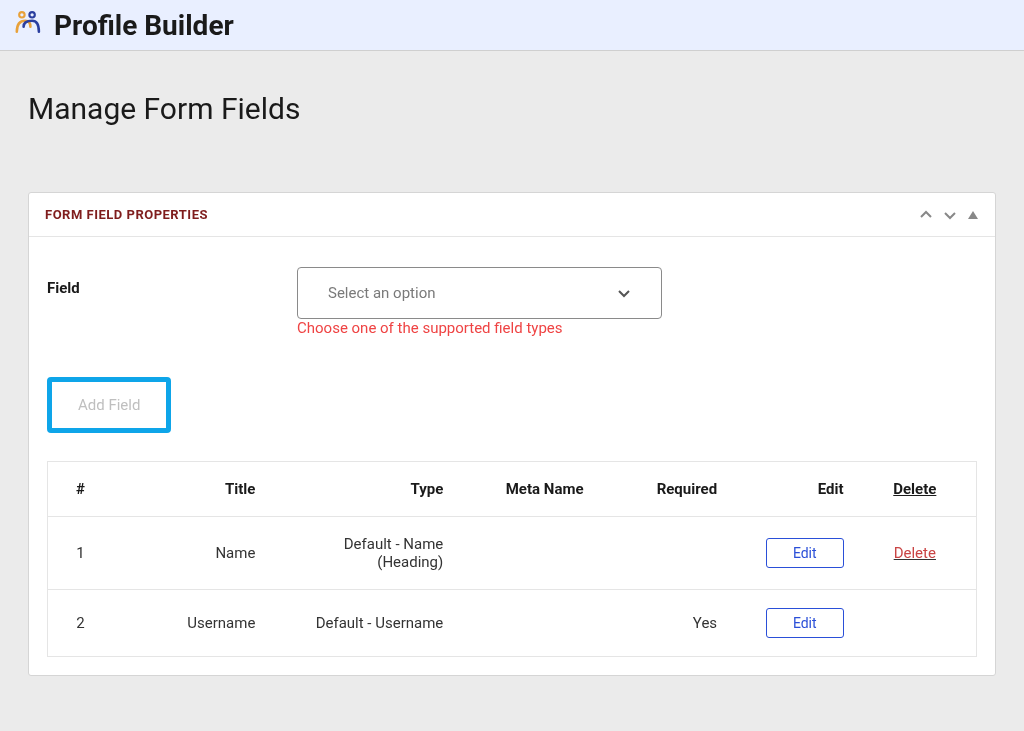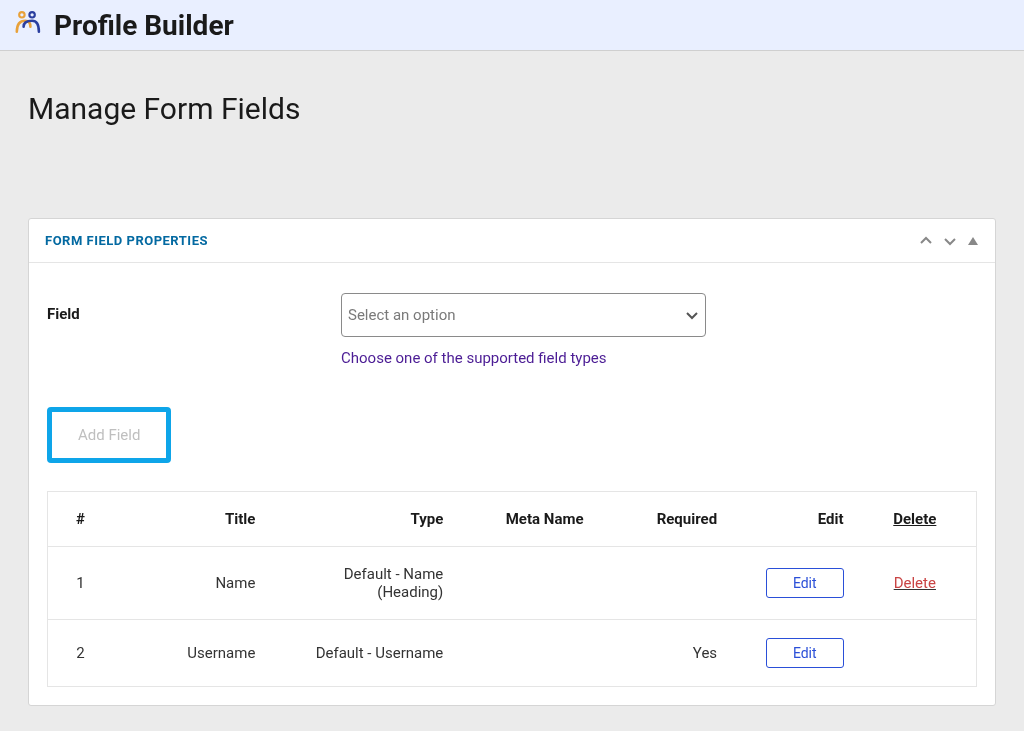--- a/index.html
+++ b/index.html
@@ -31,92 +31,90 @@
       font-weight: 700;
       color: #1a1a1a;
     }
     .content {
       padding: 40px 28px 0 28px;
     }
     .page-title {
       font-size: 30px;
       font-weight: 400;
       color: #1a1a1a;
-      margin-bottom: 92px;
+      margin-bottom: 66px;
     }
     .panel {
       background: #fff;
       border: 1px solid #d5d5d5;
       border-radius: 3px;
     }
     .panel-header {
       padding: 14px 16px;
       border-bottom: 1px solid #e5e5e5;
       display: flex;
       align-items: center;
       justify-content: space-between;
     }
     .panel-header-title {
       font-size: 13px;
       font-weight: 700;
       letter-spacing: 0.5px;
-      color: #0369a1;
+      color: #7f1d1d;
       text-transform: uppercase;
     }
     .panel-controls {
       display: flex;
       align-items: center;
       gap: 10px;
     }
     .panel-controls svg {
       color: #888;
       cursor: pointer;
     }
     .panel-body {
       padding: 30px 18px 18px 18px;
     }
     .field-row {
       display: flex;
       align-items: flex-start;
       margin-bottom: 40px;
-      gap: 44px;
     }
     .field-label {
       width: 250px;
       padding-top: 12px;
       font-size: 15px;
       font-weight: 700;
       color: #1a1a1a;
     }
     .field-control {
       flex: 1;
     }
     .select-box {
       width: 365px;
-      height: 44px;
+      height: 52px;
       border: 1px solid #8a8a8a;
       border-radius: 4px;
       background: #fff;
       display: flex;
       align-items: center;
       justify-content: space-between;
-      padding: 0 6px;
+      padding: 0 30px;
       cursor: pointer;
     }
     .select-placeholder {
       color: #7a7a7a;
       font-size: 15px;
     }
     .select-chevron {
       color: #555;
     }
     .field-help {
-      margin-top: 12px;
-      font-size: 15px;
-      color: #4c1d95;
+      font-size: 15px;
+      color: #ef4444;
     }
     .add-field-btn {
       display: inline-block;
       padding: 14px 26px;
       border: 5px solid #0ea5e9;
       border-radius: 4px;
       background: #fff;
       color: #bfbfbf;
       font-size: 15px;
       cursor: not-allowed;

